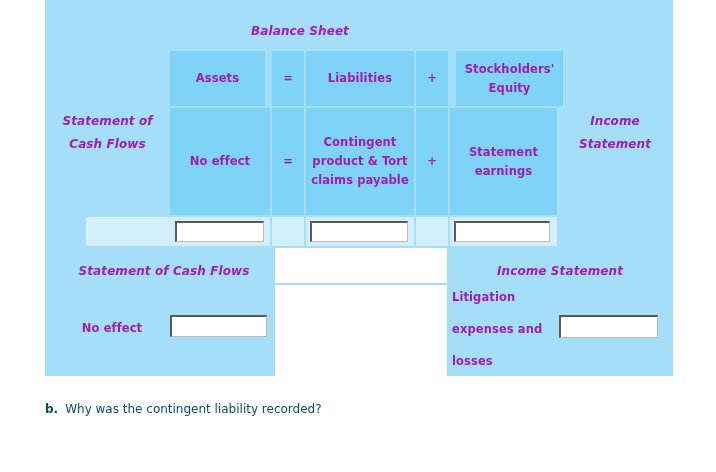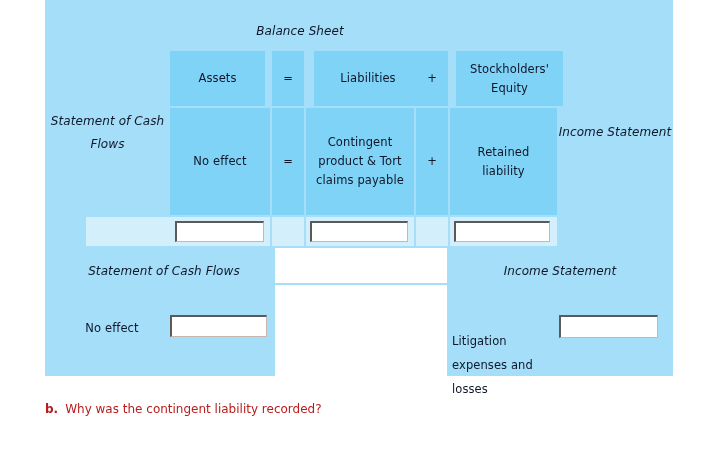--- a/index.html
+++ b/index.html
@@ -27,22 +27,22 @@
 
   
   .cell {
     position: absolute;
     box-sizing: border-box;
     display: flex;
     align-items: center;
     justify-content: center;
     text-align: center;
     font-size: 11.5px;
-    font-weight: normal;
-    color: #0f172a;
+    font-weight: bold;
+    color: #a21caf;
     line-height: 19px;
     letter-spacing: 0.1px;
   }
   .cell.stmt {
     font-style: italic;
   }
   .shade {
     background: #7fd3f7;
   }
   .shade-lite {
@@ -75,21 +75,21 @@
     box-sizing: border-box;
   }
 
   
   #question-row {
     position: absolute;
     left: 45px;
     top: 402px;
     width: 640px;
     font-size: 12px;
-    color: #b91c1c;
+    color: #0c4a6e;
     font-family: "DejaVu Sans", sans-serif;
   }
   #question-label {
     font-weight: bold;
     margin-right: 7px;
   }
   #question-text {
     font-weight: normal;
   }
   .inline { display: inline; }
@@ -102,35 +102,35 @@
   <div class="cell stmt" style="left:125px; top:18px; width:260px; height:26px; font-size:12px;">Balance Sheet</div>
 
   <div class="cell stmt" style="left:0px; top:50px; width:125px; height:165px; font-size:12px; line-height:23px;">Statement of Cash Flows</div>
 
   <div class="cell stmt shade-lite" style="left:512px; top:50px; width:116px; height:165px; font-size:12px; line-height:23px; background:transparent;">Income Statement</div>
 
   <div class="cell shade" style="left:125px; top:51px; width:95px; height:55px;">Assets</div>
 
   <div class="cell shade" style="left:227px; top:51px; width:32px; height:55px;">=</div>
 
-  <div class="cell shade" style="left:261px; top:51px; width:108px; height:55px;margin-left:8px;">Liabilities</div>
+  <div class="cell shade" style="left:261px; top:51px; width:108px; height:55px;">Liabilities</div>
 
   <div class="cell shade" style="left:371px; top:51px; width:32px; height:55px;">+</div>
 
   <div class="cell shade" style="left:405px; top:51px; width:107px; height:55px; padding:0 6px;margin-left:6px;">Stockholders' Equity</div>
 
   <div class="cell shade" style="left:125px; top:108px; width:100px; height:107px;">No effect</div>
 
   <div class="cell shade" style="left:227px; top:108px; width:32px; height:107px;">=</div>
 
   <div class="cell shade" style="left:261px; top:108px; width:108px; height:107px; padding:8px 4px;">Contingent product &amp; Tort claims payable</div>
 
   <div class="cell shade" style="left:371px; top:108px; width:32px; height:107px;">+</div>
 
-  <div class="cell shade" style="left:405px; top:108px; width:107px; height:107px; padding:0 6px;">Retained liability</div>
+  <div class="cell shade" style="left:405px; top:108px; width:107px; height:107px; padding:0 6px;">Statement earnings</div>
 
   <div class="pale" style="position:absolute; left:41px; top:217px; width:84px; height:29px;"></div>
 
   <div class="pale" style="position:absolute; left:125px; top:217px; width:100px; height:29px;"></div>
   <input class="answer-box" style="left: 130px; top: 221px; width: 89px; height: 21px;" placeholder="">
 
   <div class="pale" style="position:absolute; left:227px; top:217px; width:32px; height:29px;"></div>
 
   <div class="pale" style="position:absolute; left:261px; top:217px; width:108px; height:29px;"></div>
   <input class="answer-box" style="left: 265px; top: 221px; width: 98px; height: 21px;" placeholder="">
@@ -145,21 +145,21 @@
   <div class="white-block" style="left:230px; top:285px; width:172px; height:91px;"></div>
 
   <div class="cell stmt" style="left:8px; top:258px; width:222px; height:26px; font-size:12px;">Statement of Cash Flows</div>
 
   <div class="cell stmt" style="left:402px; top:258px; width:226px; height:26px; font-size:12px;">Income Statement</div>
 
   <div class="cell" style="left:8px; top:305px; width:118px; height:46px;">No effect</div>
 
   <input class="answer-box" style="left: 125px; top: 315px; width: 97px; height: 22px;" placeholder="">
 
-  <div class="cell" style="left:407px; top:294px; width:98px; height:70px; justify-content:flex-start; text-align:left; line-height:24px;margin-top:36px;">Litigation expenses and losses</div>
+  <div class="cell" style="left:407px; top:294px; width:98px; height:70px; justify-content:flex-start; text-align:left; line-height:32px;">Litigation expenses and losses</div>
 
   <input class="answer-box" style="left: 514px; top: 315px; width: 99px; height: 23px;" placeholder="">
 
 </div>
 
 <div id="question-row">
   <span id="question-label" class="inline">b.</span><span id="question-text" class="inline">Why was the contingent liability recorded?</span>
 </div>
 
 </body></html>

